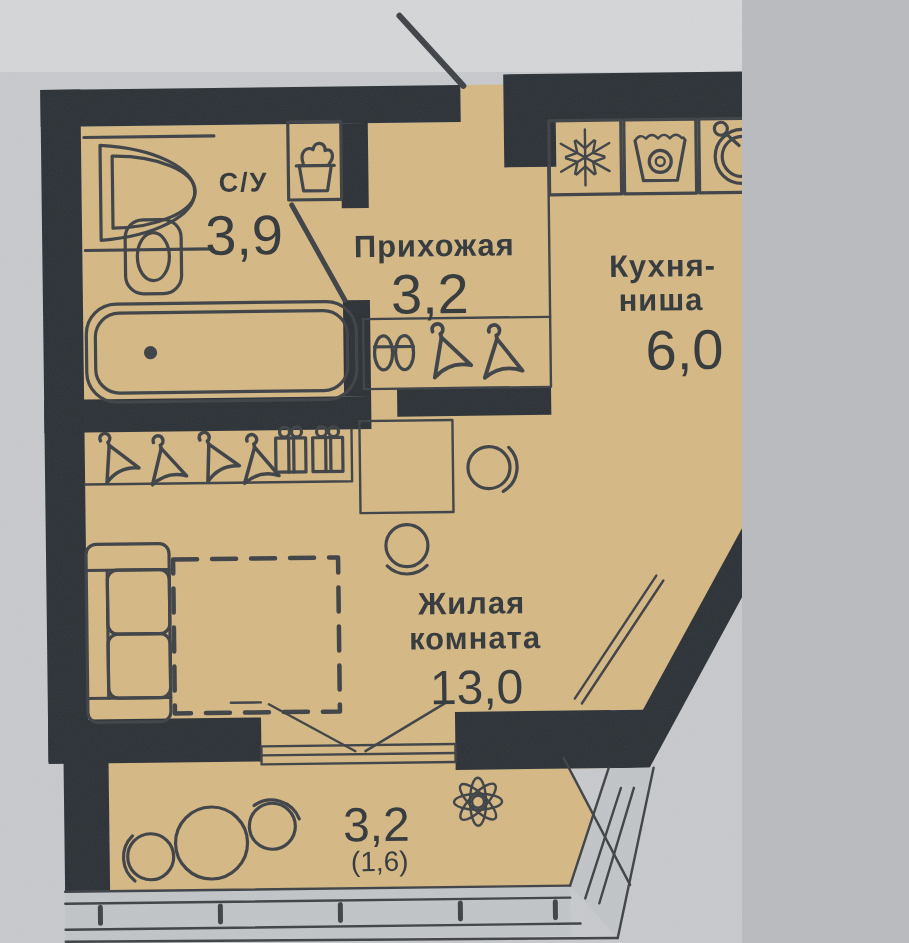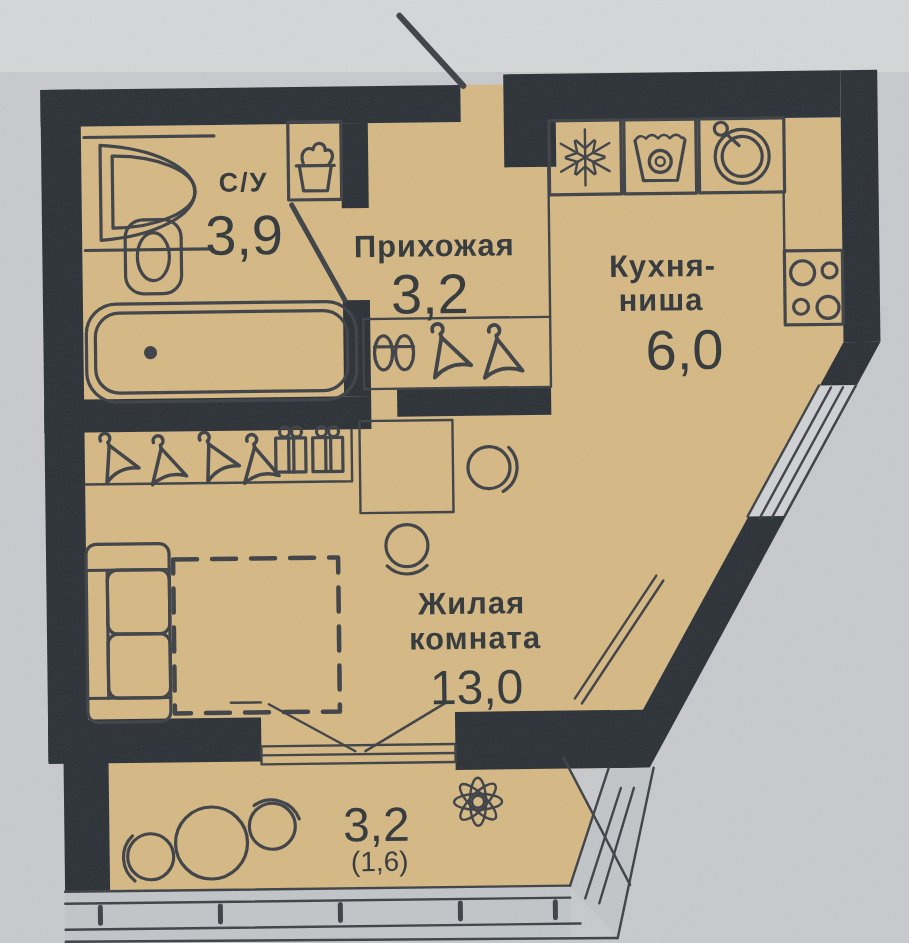--- a/index.html
+++ b/index.html
@@ -1,16 +1,16 @@
 <!DOCTYPE html>
 <html><head>
 <meta charset="utf-8">
 <style>
   html,body{margin:0;padding:0;background:#b9bbbe;}
-  .stage{width:909px;height:943px;position:relative;overflow:hidden;}
+  .stage{width:742px;height:943px;position:relative;overflow:hidden;}
   svg{display:block;}
   .fx{fill:none;stroke-width:3.2;stroke-linecap:round;stroke-linejoin:round;}
   .thin{stroke-width:2.4;}
   .thick{stroke-width:5;}
   .leaf{stroke-width:6;}
   .dashed{stroke-dasharray:24 15;stroke-width:4.5;}
   text{font-family:"Liberation Sans","DejaVu Sans",sans-serif;}
   .rname{font-size:31px;font-weight:600;letter-spacing:1px;}
   .rarea{font-size:56px;font-weight:400;}
   .rarea-s{font-size:48px;font-weight:400;}

